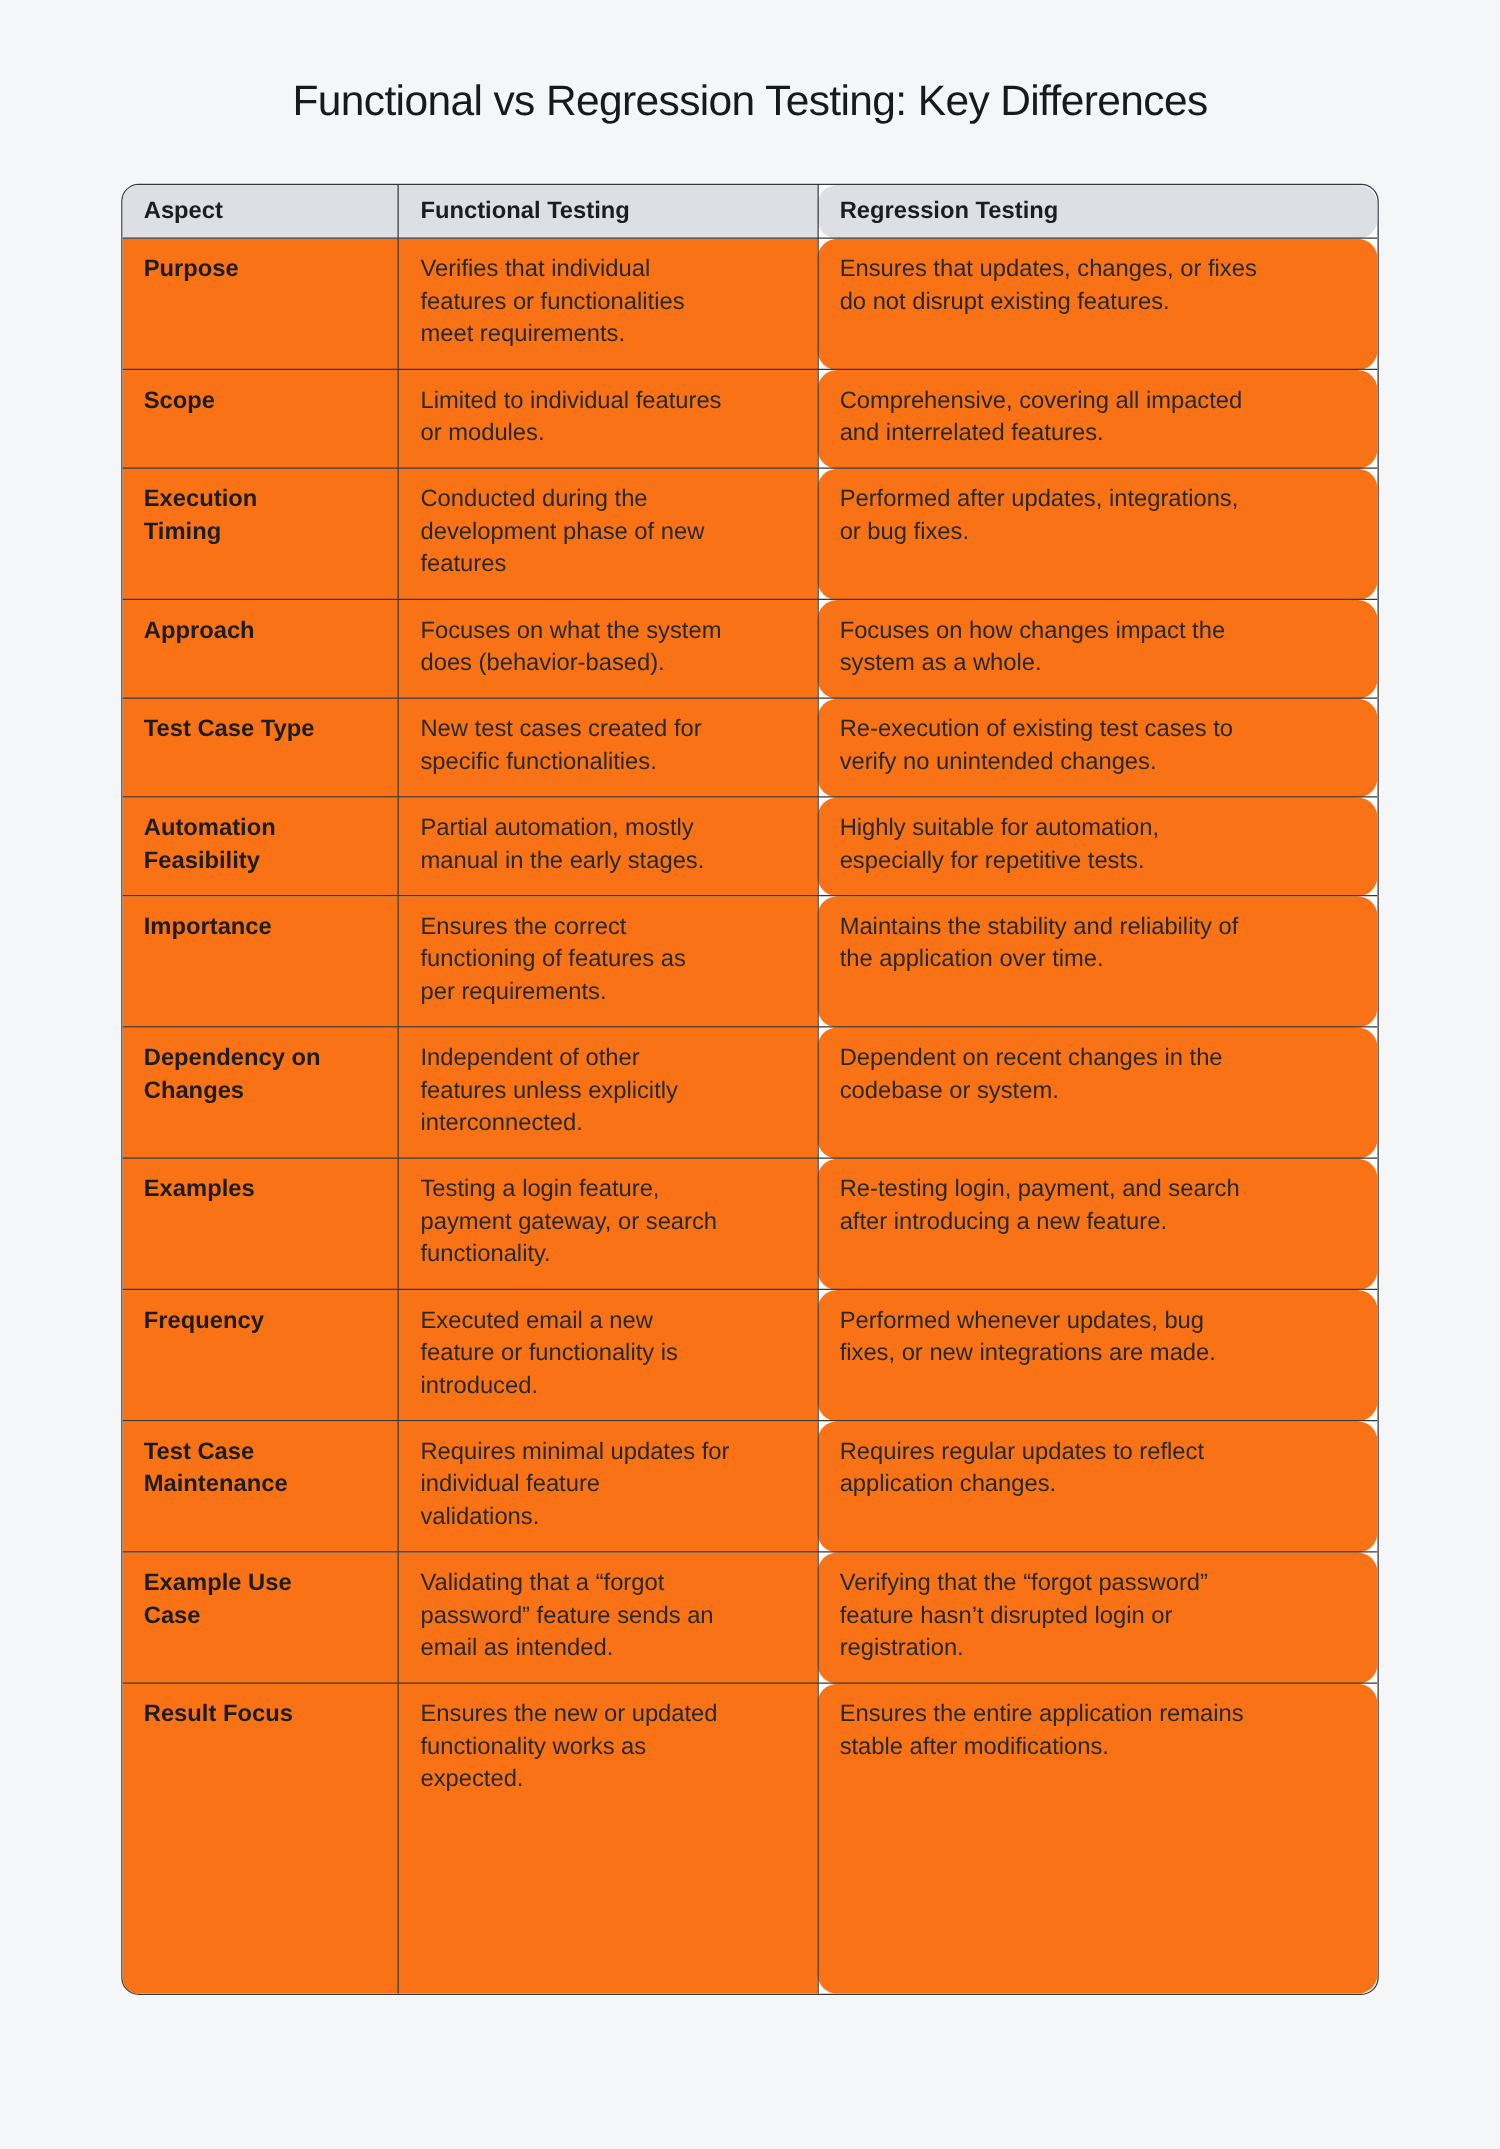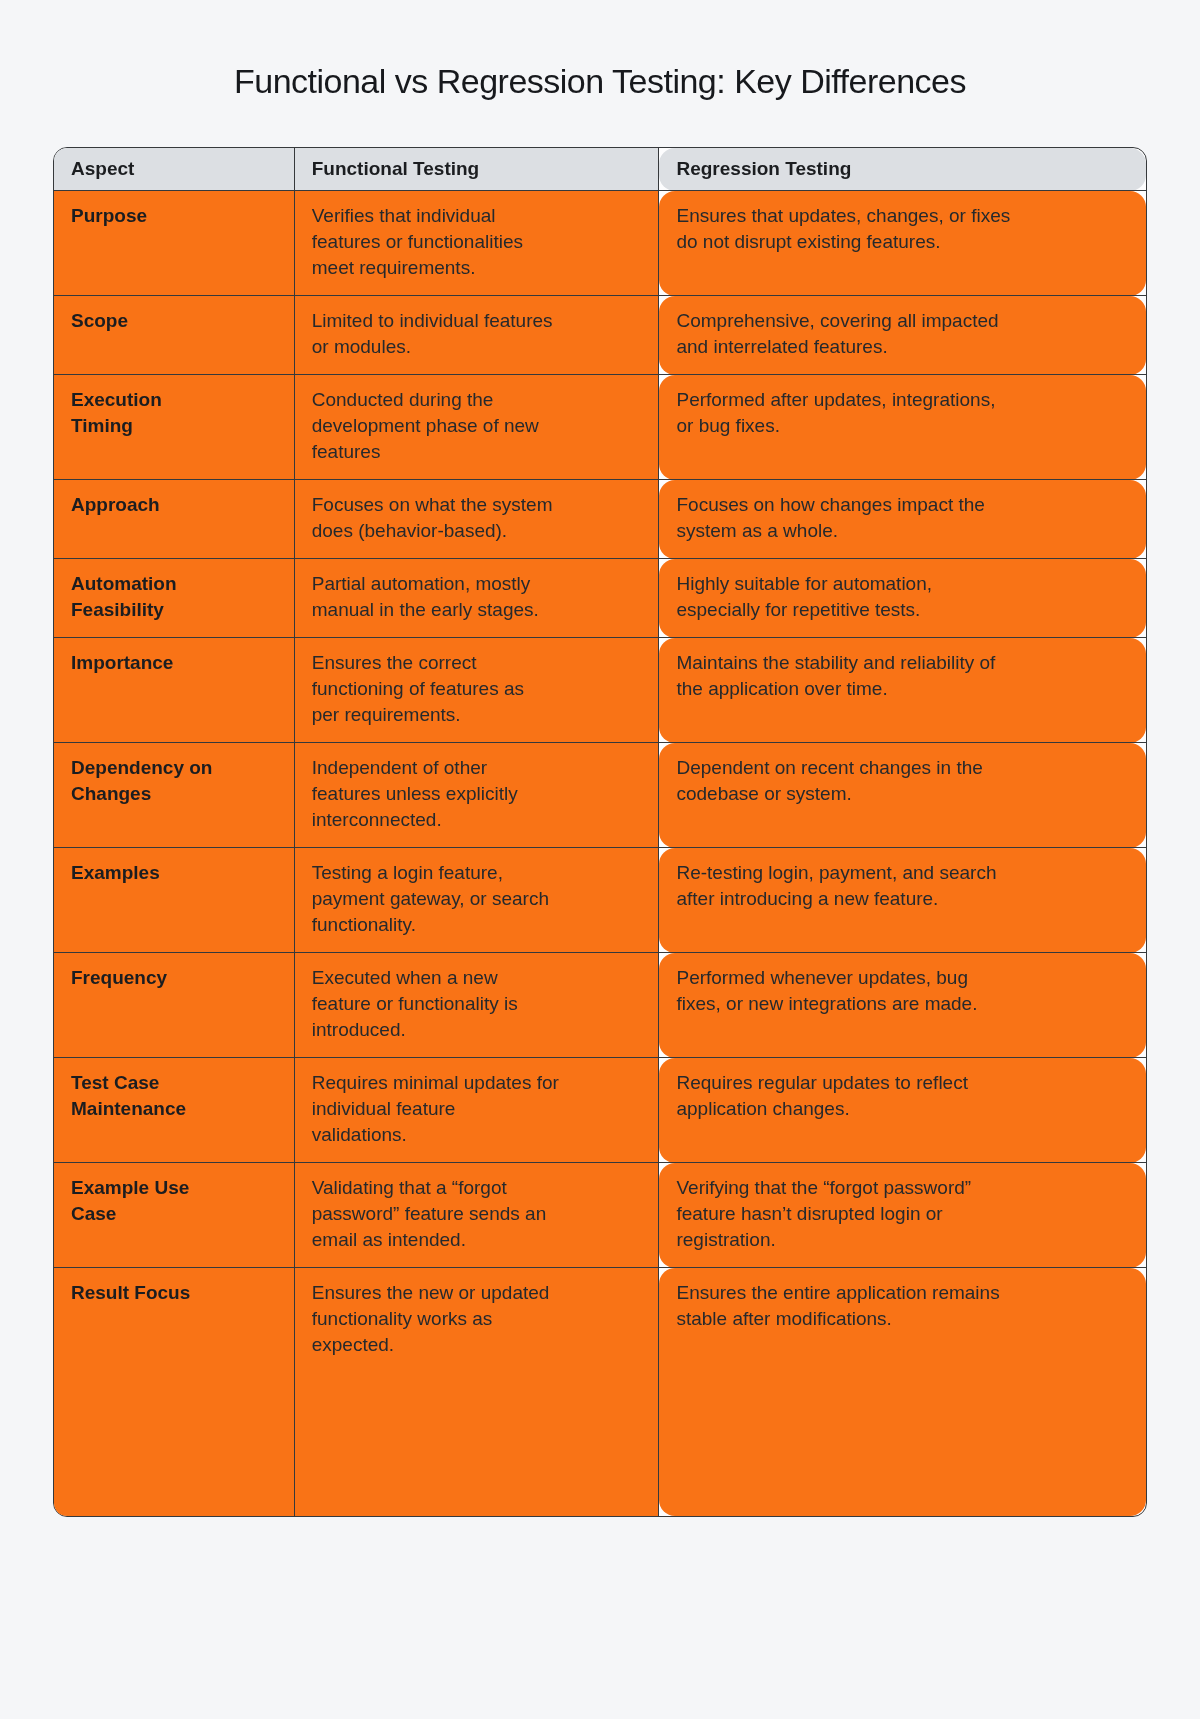--- a/index.html
+++ b/index.html
@@ -11,21 +11,21 @@
   body { height: 1719px; overflow: hidden; }
   .page-title {
     margin-top: 62px;
     text-align: center;
     font-size: 34px;
     font-weight: 400;
     letter-spacing: -0.5px;
     color: #17191d;
   }
   .table-wrap {
-    width: 1094px;
+    width: 1006px;
     margin: 46px auto 0 auto;
     background: #fdfdfe;
     border: 1.5px solid #36393c;
     border-radius: 14px;
     overflow: hidden;
   }
   table.compare {
     width: 100%;
     border-collapse: collapse;
     table-layout: fixed;
@@ -100,20 +100,27 @@
 or bug fixes.</td>
         </tr>
         <tr>
           <td>Approach</td>
           <td>Focuses on what the system
 does (behavior-based).</td>
           <td>Focuses on how changes impact the
 system as a whole.</td>
         </tr>
         <tr>
+          <td>Test Case Type</td>
+          <td>New test cases created for
+specific functionalities.</td>
+          <td>Re-execution of existing test cases to
+verify no unintended changes.</td>
+        </tr>
+        <tr>
           <td>Automation
 Feasibility</td>
           <td>Partial automation, mostly
 manual in the early stages.</td>
           <td>Highly suitable for automation,
 especially for repetitive tests.</td>
         </tr>
         <tr>
           <td>Importance</td>
           <td>Ensures the correct
@@ -134,21 +141,21 @@
         <tr>
           <td>Examples</td>
           <td>Testing a login feature,
 payment gateway, or search
 functionality.</td>
           <td>Re-testing login, payment, and search
 after introducing a new feature.</td>
         </tr>
         <tr>
           <td>Frequency</td>
-          <td>Executed when a new
+          <td>Executed email a new
 feature or functionality is
 introduced.</td>
           <td>Performed whenever updates, bug
 fixes, or new integrations are made.</td>
         </tr>
         <tr>
           <td>Test Case
 Maintenance</td>
           <td>Requires minimal updates for
 individual feature

